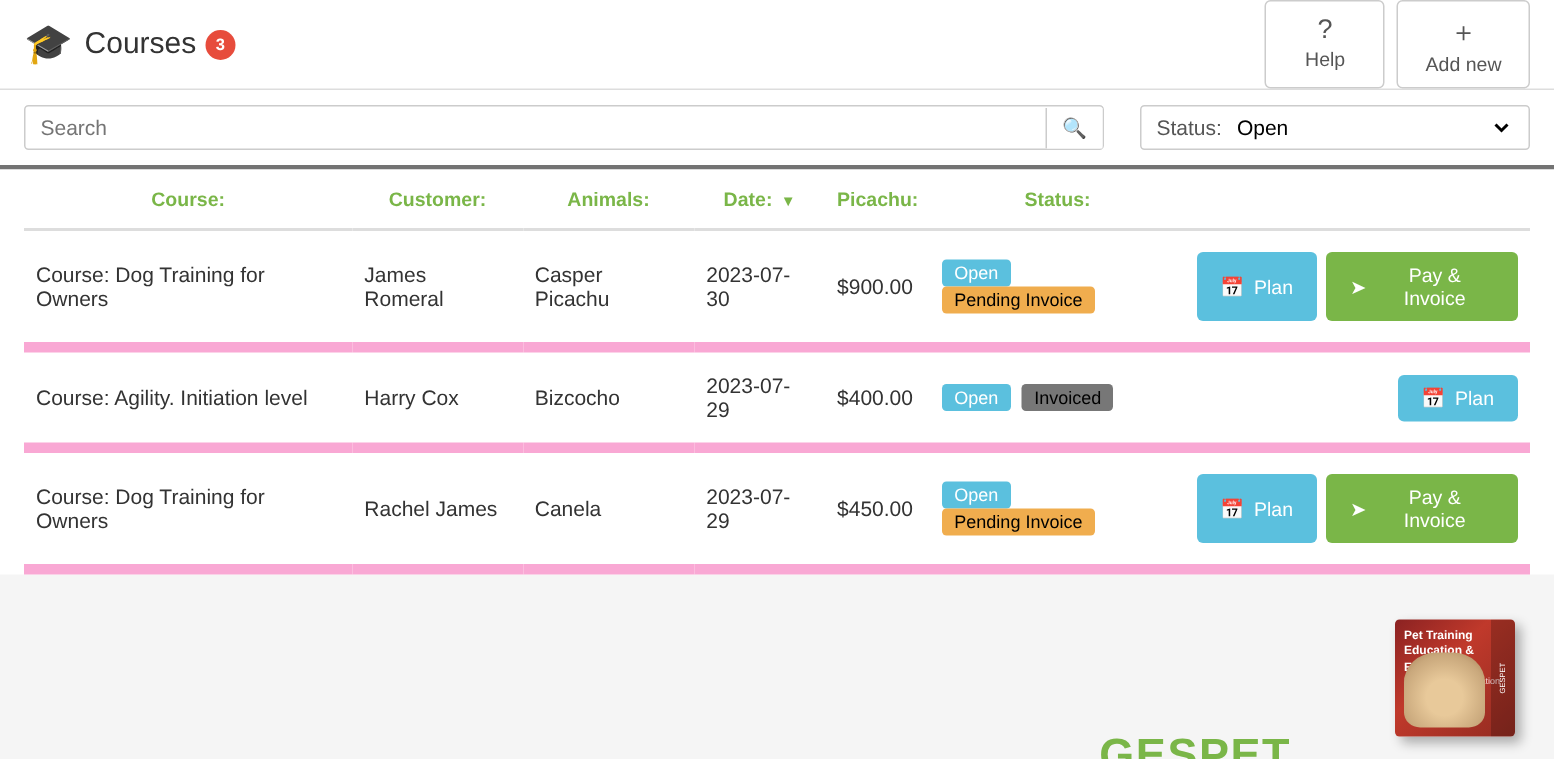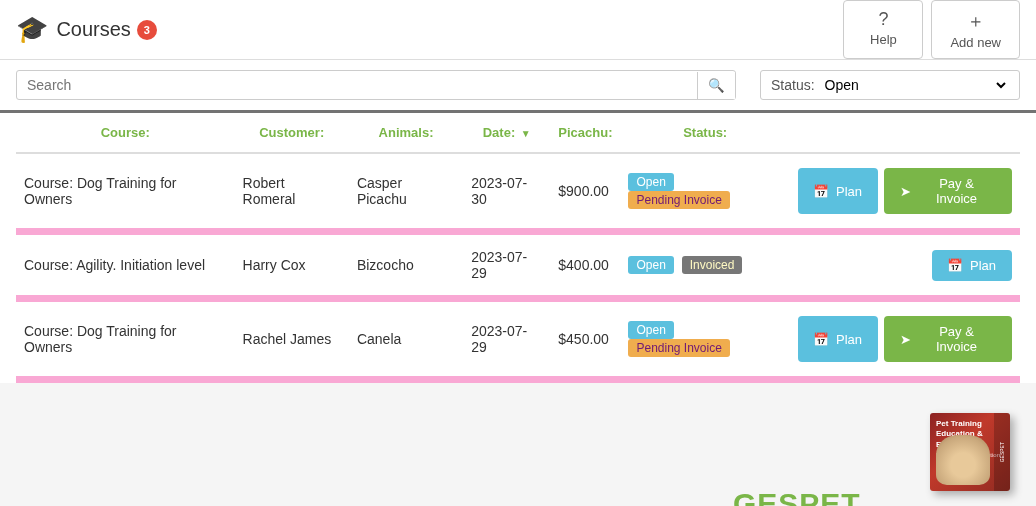--- a/index.html
+++ b/index.html
@@ -160,29 +160,29 @@
       background: #5bc0de;
       color: #fff;
       border-radius: 3px;
       padding: 2px 8px;
       font-size: 12px;
       display: inline-block;
       margin-right: 4px;
     }
     .badge-pending {
       background: #f0ad4e;
-      color: #701a75;
+      color: #000000;
       border-radius: 3px;
       padding: 2px 8px;
       font-size: 12px;
       display: inline-block;
     }
     .badge-invoiced {
       background: #777;
-      color: #fef9c3;
+      color: #000000;
       border-radius: 3px;
       padding: 2px 8px;
       font-size: 12px;
       display: inline-block;
     }
 
     
     .action-btns {
       display: flex;
       gap: 6px;
@@ -348,21 +348,21 @@
         <th class="animals-col">Animals:</th>
         <th class="date-col">Date: <span class="sort-arrow">▼</span></th>
         <th class="amount-col">Picachu:</th>
         <th class="status-col">Status:</th>
         <th></th>
       </tr>
     </thead>
     <tbody id="courses-tbody">
     <tr>
       <td>Course: Dog Training for Owners</td>
-      <td>Robert Romeral</td>
+      <td>James Romeral</td>
       <td>Casper Picachu</td>
       <td>2023-07-30</td>
       <td>$900.00</td>
       <td>
         <span class="badge-open">Open</span>
         <span class="badge-pending">Pending Invoice</span>
       </td>
       <td>
         <div class="action-btns">
           <button class="btn-plan">

